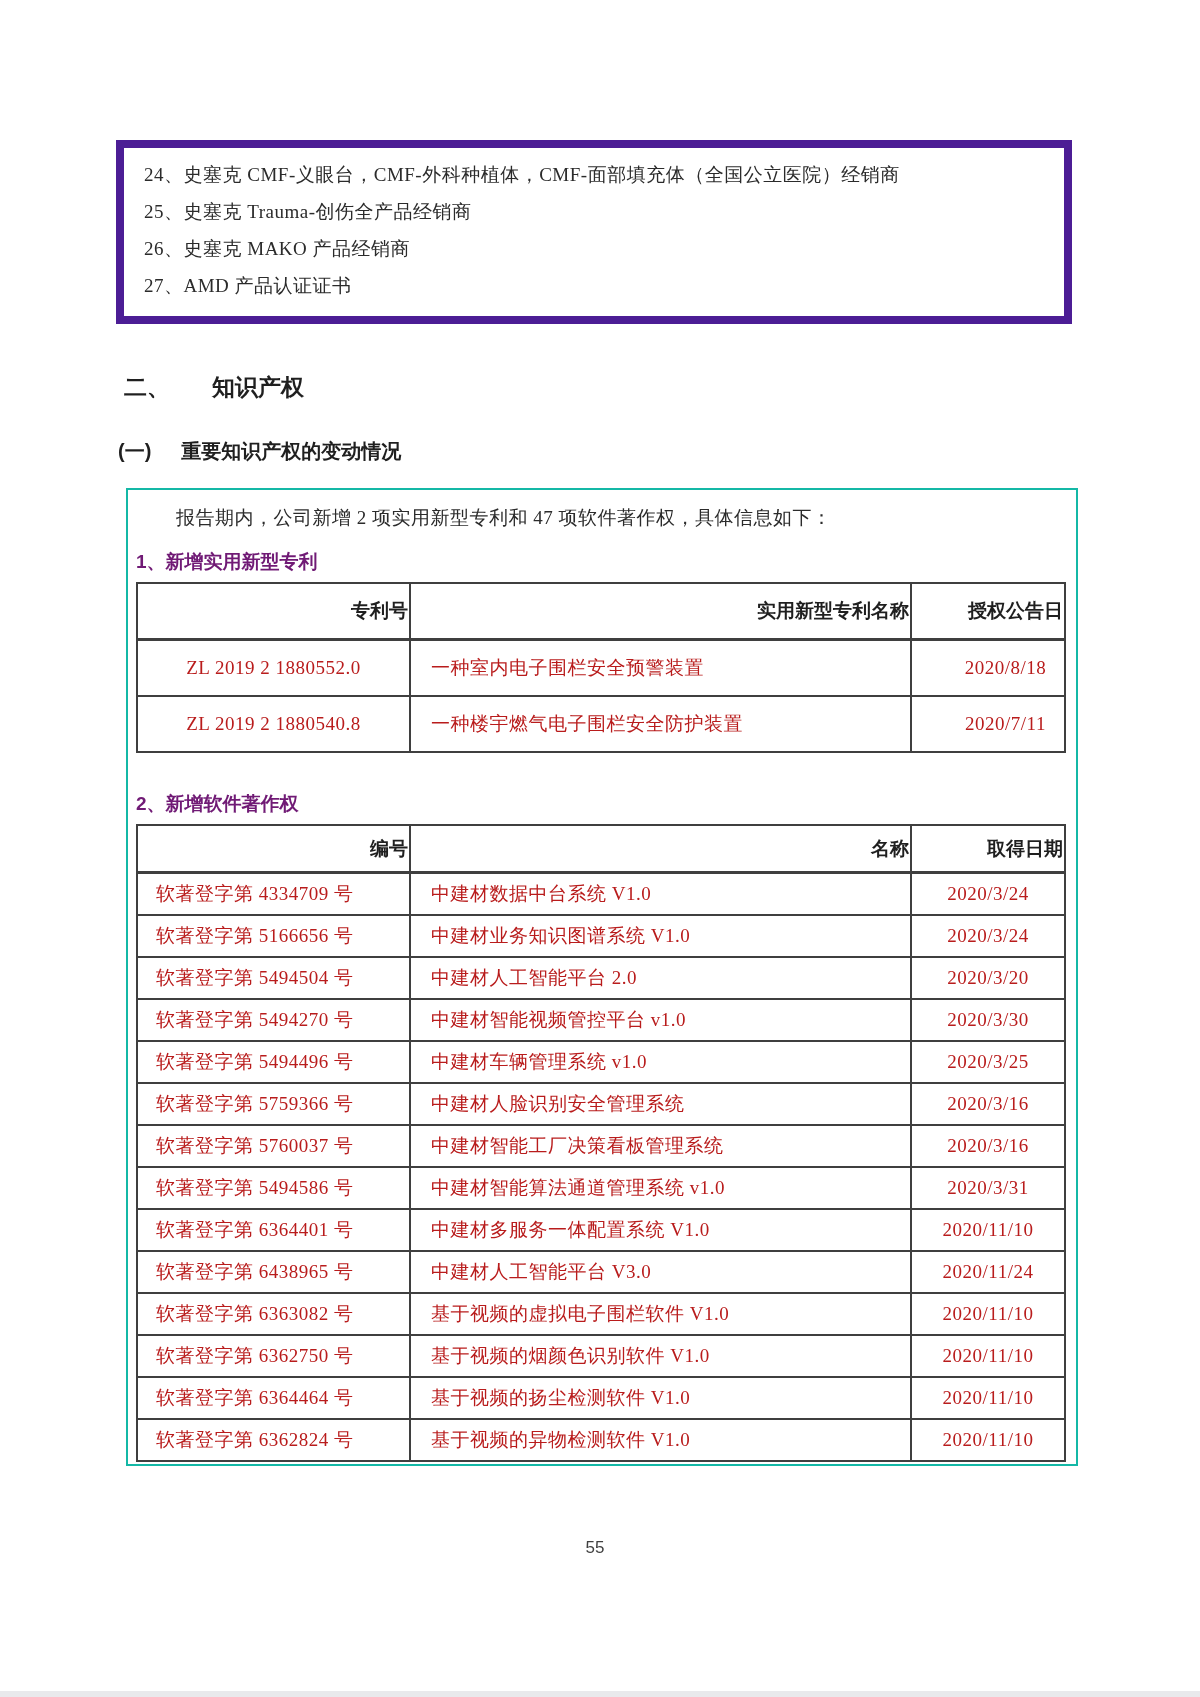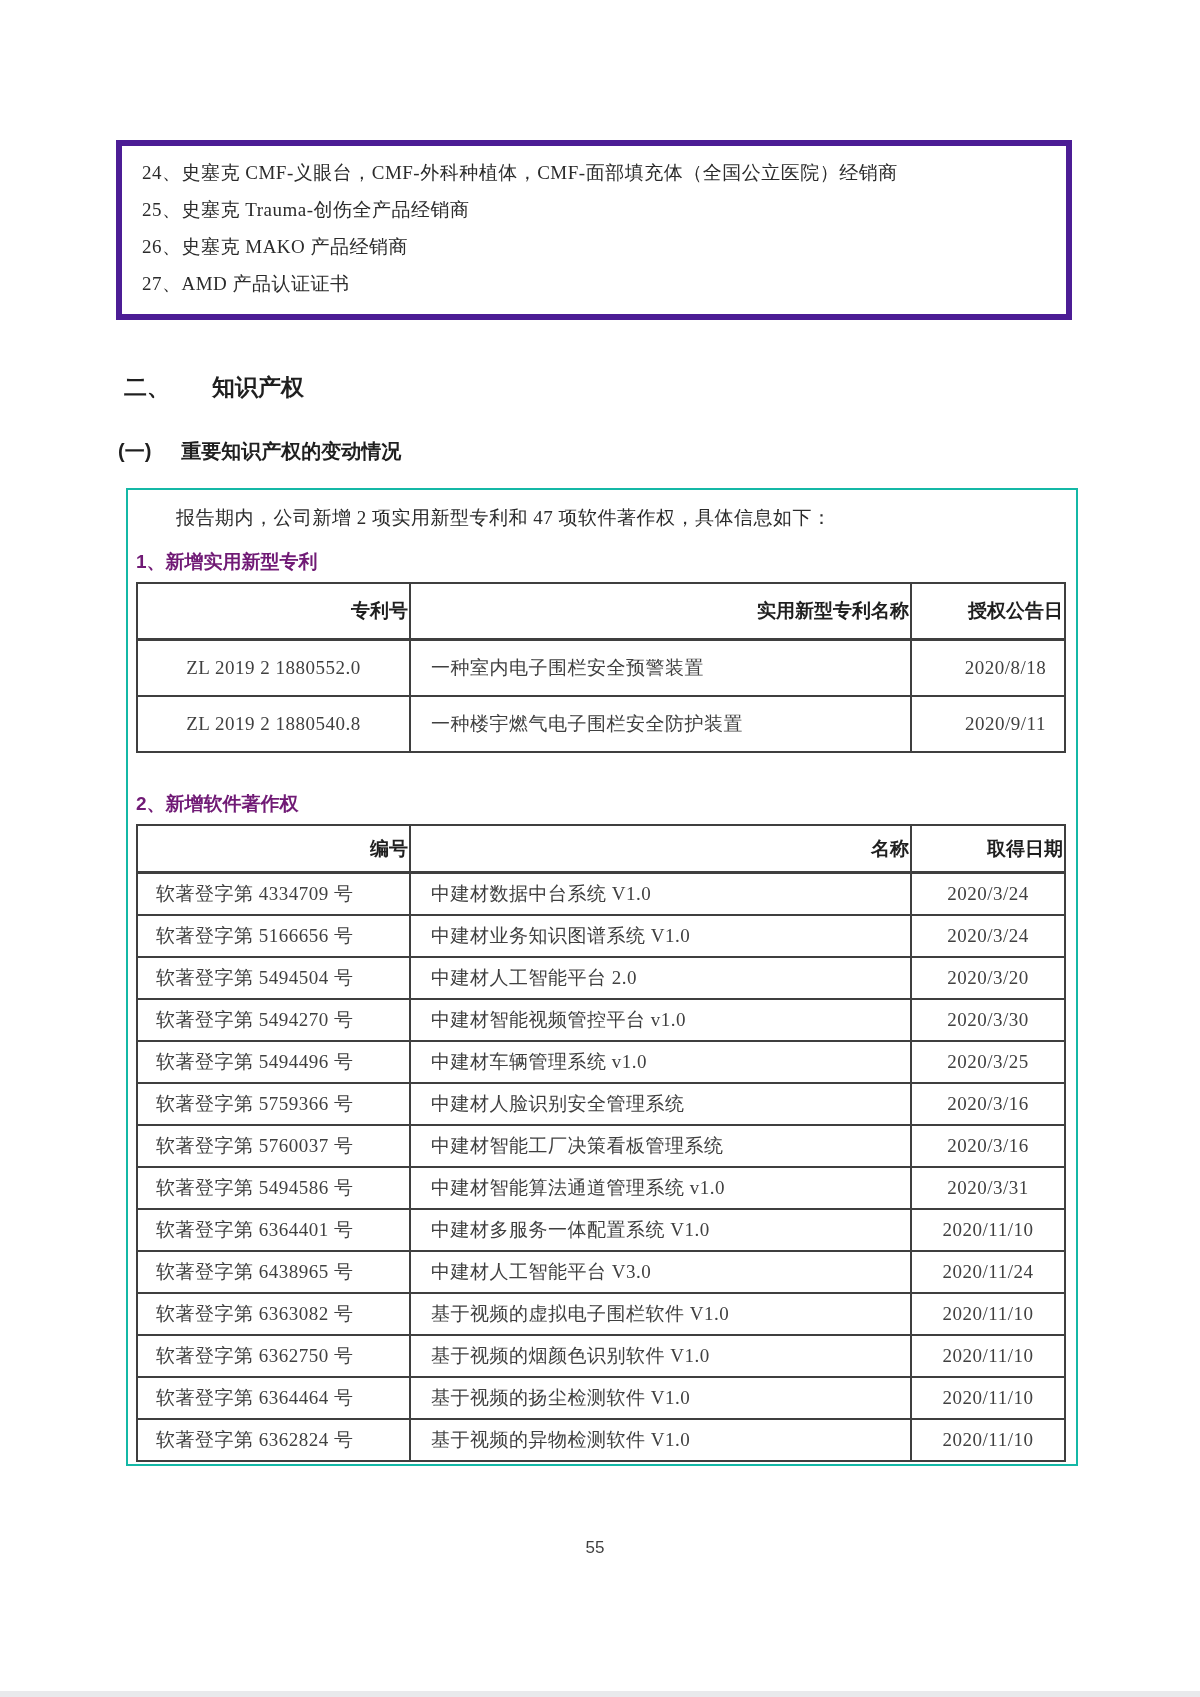--- a/index.html
+++ b/index.html
@@ -8,21 +8,21 @@
     width:1200px;height:1697px;
     margin:0 auto;
     background:#ffffff;
     font-family:"Liberation Serif","DejaVu Serif",serif;
     color:#2b2b2b;
     overflow:hidden;
   }
   
   .top-box{
     position:absolute;left:116px;top:140px;width:956px;
-    border:6px solid #4c1d95;
+    border:8px solid #4c1d95;
     padding:8px 10px 12px 20px;
     box-sizing:border-box;
     background:#fff;
   }
   .top-box .item{
     font-size:19px;
     line-height:37px;
     letter-spacing:0.5px;
     white-space:nowrap;
   }
@@ -69,21 +69,21 @@
     background:#fff;
   }
   table,th,td{border:2px solid #3f3f3f;}
   th{
     font-family:"Liberation Sans","DejaVu Sans",sans-serif;
     font-weight:bold;font-size:19px;color:#1f1f1f;
     text-align:right;
     border-bottom-width:3px;
   }
   td{
-    font-size:19px;color:#404040;
+    font-size:19px;color:#b91c1c;
     letter-spacing:0.5px;
     overflow:hidden;white-space:nowrap;
   }
   
   col.c1{width:273px;}
   col.c2{width:501px;}
   col.c3{width:154px;}
   .t1 th{height:52px;}
   .t1 td{height:52px;}
   .t1 td:nth-child(1){text-align:center;}
@@ -146,21 +146,21 @@
       </thead>
       <tbody>
           <tr>
             <td>ZL 2019 2 1880552.0</td>
             <td>一种室内电子围栏安全预警装置</td>
             <td>2020/8/18</td>
           </tr>
           <tr>
             <td>ZL 2019 2 1880540.8</td>
             <td>一种楼宇燃气电子围栏安全防护装置</td>
-            <td>2020/9/11</td>
+            <td>2020/7/11</td>
           </tr>
         </tbody>
     </table>
 
     <div class="tbl-caption second">2、新增软件著作权</div>
     <table class="t2">
       <colgroup>
           <col class="c1">
           <col class="c2">
           <col class="c3">

